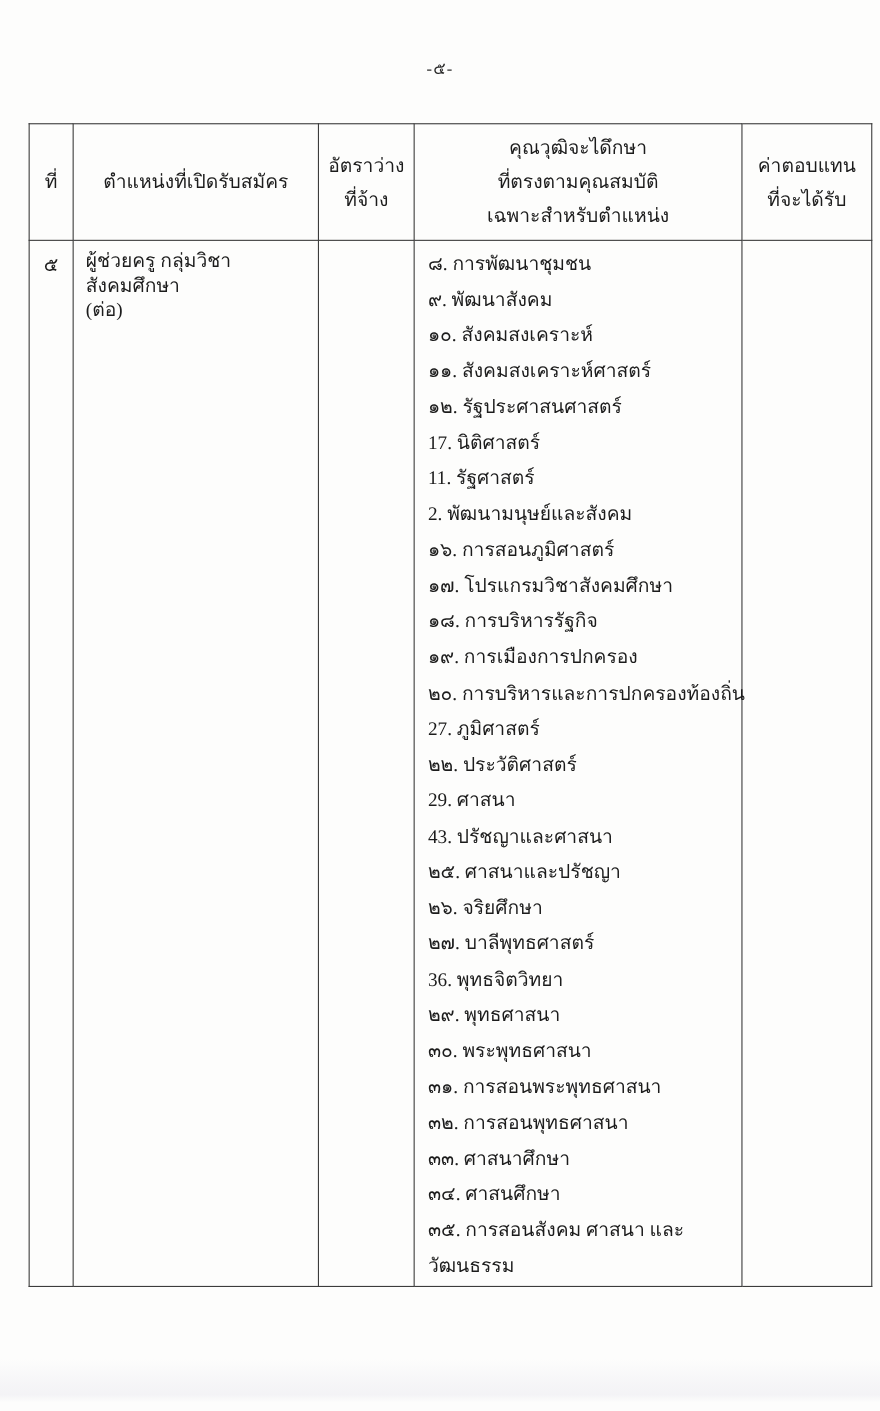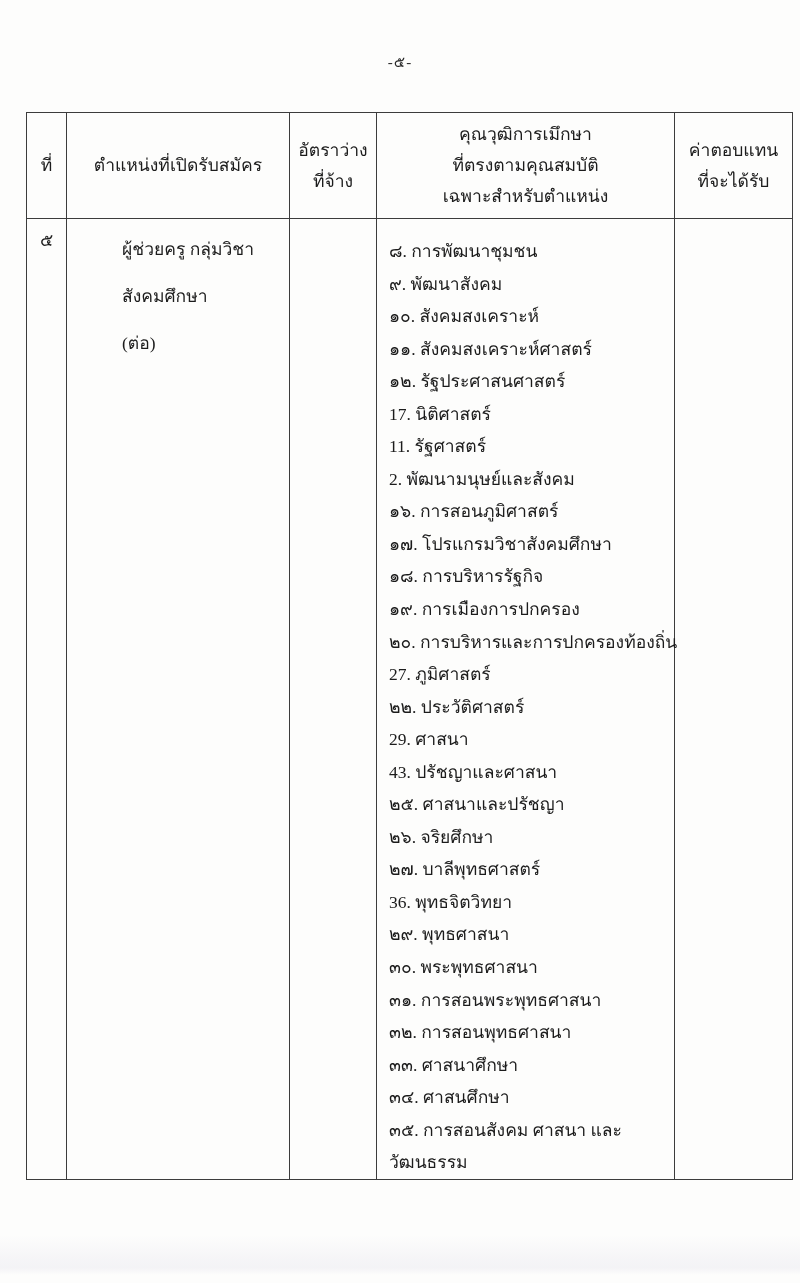--- a/index.html
+++ b/index.html
@@ -54,25 +54,24 @@
   }
   td.c-no {
     text-align: center;
     padding-top: 7px;
     height: 942px;
   }
   td.c-pos {
     padding: 7px 8px 0 11px;
   }
   td.c-pos .pos-line {
-    line-height: 47px;
-    margin-left: 44px;
+    line-height: 22px;
   }
   td.c-qual {
-    padding: 16px 4px 0 12px;
+    padding: 4px 4px 0 12px;
     font-family: Liberation Serif, serif;
   }
   .qual-line {
     line-height: 32.55px;
     white-space: nowrap;
   }
   .scan-smudge {
     position: absolute;
     left: 0;
     top: 1235px;
@@ -107,21 +106,21 @@
           <div>ที่</div>
         </th>
         <th>
           <div>ตำแหน่งที่เปิดรับสมัคร</div>
         </th>
         <th>
           <div>อัตราว่าง</div>
           <div>ที่จ้าง</div>
         </th>
         <th>
-          <div>คุณวุฒิการเมึกษา</div>
+          <div>คุณวุฒิจะไดึกษา</div>
           <div>ที่ตรงตามคุณสมบัติ</div>
           <div>เฉพาะสำหรับตำแหน่ง</div>
         </th>
         <th>
           <div>ค่าตอบแทน</div>
           <div>ที่จะได้รับ</div>
         </th>
       </tr>
     </thead>
     <tbody>

